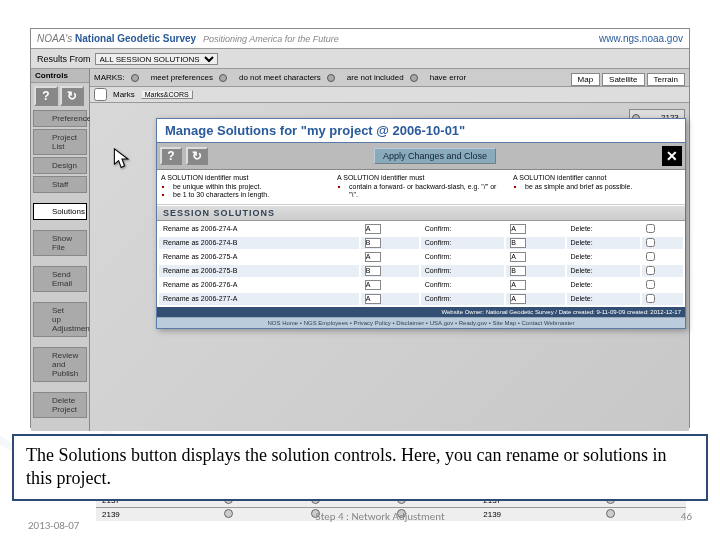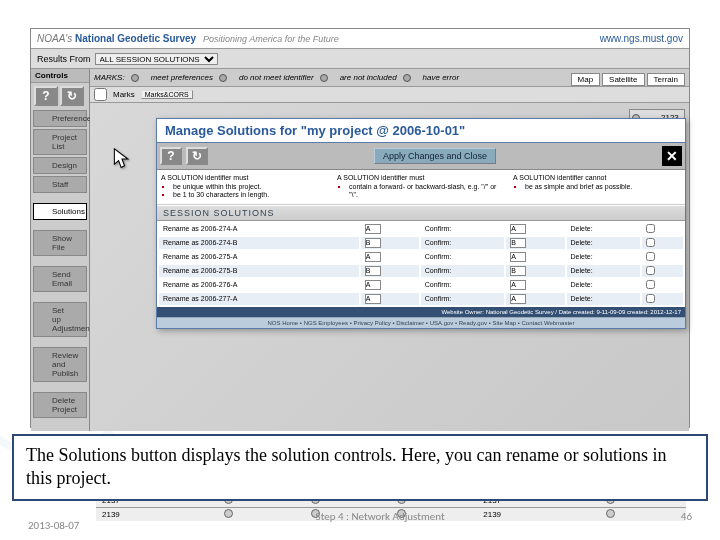--- a/index.html
+++ b/index.html
@@ -25,21 +25,21 @@
   
   .left-panel { width: 59px; background: #ccc; border-right: 1px solid #888; display: flex; flex-direction: column; font-size: 8px; }
   .controls-header { background: #bbb; padding: 2px 4px; font-weight: bold; border-bottom: 1px solid #999; }
   .help-refresh { display: flex; gap: 2px; padding: 3px; }
   .icon-btn { width: 24px; height: 20px; border: 2px outset #ddd; background: #888; color: #fff; display: flex; align-items: center; justify-content: center; font-size: 12px; font-weight: bold; cursor: pointer; }
   .side-btn { padding: 3px 18px; background: #aaa; border: 1px solid #888; margin: 1px 2px; cursor: pointer; font-size: 8px; color: #333; }
   .side-btn.highlighted { background: #fff; color: #000; border: 1px solid #000; }
   .side-spacer { height: 8px; }
   
   .map-area { flex: 1; position: relative; background: #e0e0e0; }
-  .map-controls-row { height: 18px; background: #ccc; border-bottom: 1px solid #999; display: flex; align-items: center; padding: 4px 4px; font-size: 8px; gap: 6px; font-style: italic; }
+  .map-controls-row { height: 18px; background: #ccc; border-bottom: 1px solid #999; display: flex; align-items: center; padding: 4px 4px; font-size: 8px; gap: 6px; }
   .map-legend-item { display: flex; align-items: center; gap: 12px; }
   .map-legend-item .dot { width: 8px; height: 8px; border: 1px solid #555; border-radius: 50%; background: #aaa; }
   
   .marks-box { position: absolute; right: 4px; top: 22px; width: 56px; background: #ddd; border: 1px solid #888; padding: 2px; font-size: 8px; }
   .marks-box .mark-row { display: flex; align-items: center; gap: 21px; padding: 1px 0; }
   .marks-box .mark-dot { width: 8px; height: 8px; border: 1px solid #555; border-radius: 50%; background: #bbb; }
   
   .map-tabs { position: absolute; right: 4px; top: 4px; display: flex; gap: 2px; font-size: 8px; }
   .map-tab { background: #fff; border: 1px solid #888; padding: 1px 6px; cursor: pointer; }
   
@@ -59,21 +59,21 @@
   .apply-btn { margin: 0 auto; background: #8ab; border: 1px outset #bcd; padding: 2px 8px; font-size: 9px; cursor: pointer; color: #123; }
   .close-x { width: 20px; height: 20px; background: #000; color: #fff; display: flex; align-items: center; justify-content: center; font-size: 14px; font-weight: bold; cursor: pointer; }
   
   .rules-row { display: flex; padding: 4px; gap: 8px; border-bottom: 1px solid #ccc; background: #fff; }
   .rules-col { flex: 1; font-size: 7px; }
   .rules-col .rule-head { font-size: 7px; margin-bottom: 2px; }
   .rules-col ul { list-style: square; padding-left: 12px; color: #a00; }
   .rules-col ul li { color: #000; font-size: 7px; line-height: 1.2; }
   .rules-col ul li::marker { color: #a00; }
   
-  .section-bar { background: linear-gradient(#ddd, #ccc); padding: 2px 6px; font-weight: normal; font-size: 9px; border-top: 1px solid #fff; border-bottom: 1px solid #999; letter-spacing: 1px; color: #345; }
+  .section-bar { background: linear-gradient(#ddd, #ccc); padding: 2px 6px; font-weight: bold; font-size: 9px; border-top: 1px solid #fff; border-bottom: 1px solid #999; letter-spacing: 1px; color: #345; }
   
   .session-table { width: 100%; font-size: 7px; }
   .session-table tr { background: #fff; }
   .session-table tr:nth-child(even) { background: #e8eef5; }
   .session-table td { padding: 1px 4px; }
   .session-table input[type=text] { width: 16px; height: 10px; font-size: 7px; border: 1px solid #888; }
   .session-table input[type=checkbox] { width: 9px; height: 9px; }
   
   .modal-footer { background: #334f73; color: #fff; font-size: 6px; padding: 2px 4px; text-align: right; }
   .modal-footer-links { background: #bcd; color: #345; font-size: 6px; padding: 2px 4px; text-align: center; border-top: 1px solid #9ab; }
@@ -99,21 +99,21 @@
 <div class="slide">
   <div class="swirl"></div>
 
   <div class="screenshot-bg">
     <div class="header-bar">
       <span class="header-left">
         <span class="noaa">NOAA's</span>
         <span>National Geodetic Survey</span>
         <span class="tag">Positioning America for the Future</span>
       </span>
-      <span class="header-right">www.ngs.must.gov</span>
+      <span class="header-right">www.ngs.noaa.gov</span>
     </div>
     <div class="results-bar">
       <span>Results From</span>
       <select><option>ALL SESSION SOLUTIONS</option></select>
     </div>
     <div class="main-area">
       <div class="left-panel">
         <div class="controls-header">Controls</div>
         <div class="help-refresh">
           <div class="icon-btn">?</div>
@@ -138,21 +138,21 @@
       </div>
       <div class="map-area">
         <div class="map-controls-row">
           <span>MARKS:</span>
           <span class="map-legend-item">
               <span class="dot"></span>
               <span>meet preferences</span>
             </span>
           <span class="map-legend-item">
               <span class="dot"></span>
-              <span>do not meet identifier</span>
+              <span>do not meet characters</span>
             </span>
           <span class="map-legend-item">
               <span class="dot"></span>
               <span>are not included</span>
             </span>
           <span class="map-legend-item">
               <span class="dot"></span>
               <span>have error</span>
             </span>
           <span style="margin-left:auto;font-weight:bold">MARKS</span>

